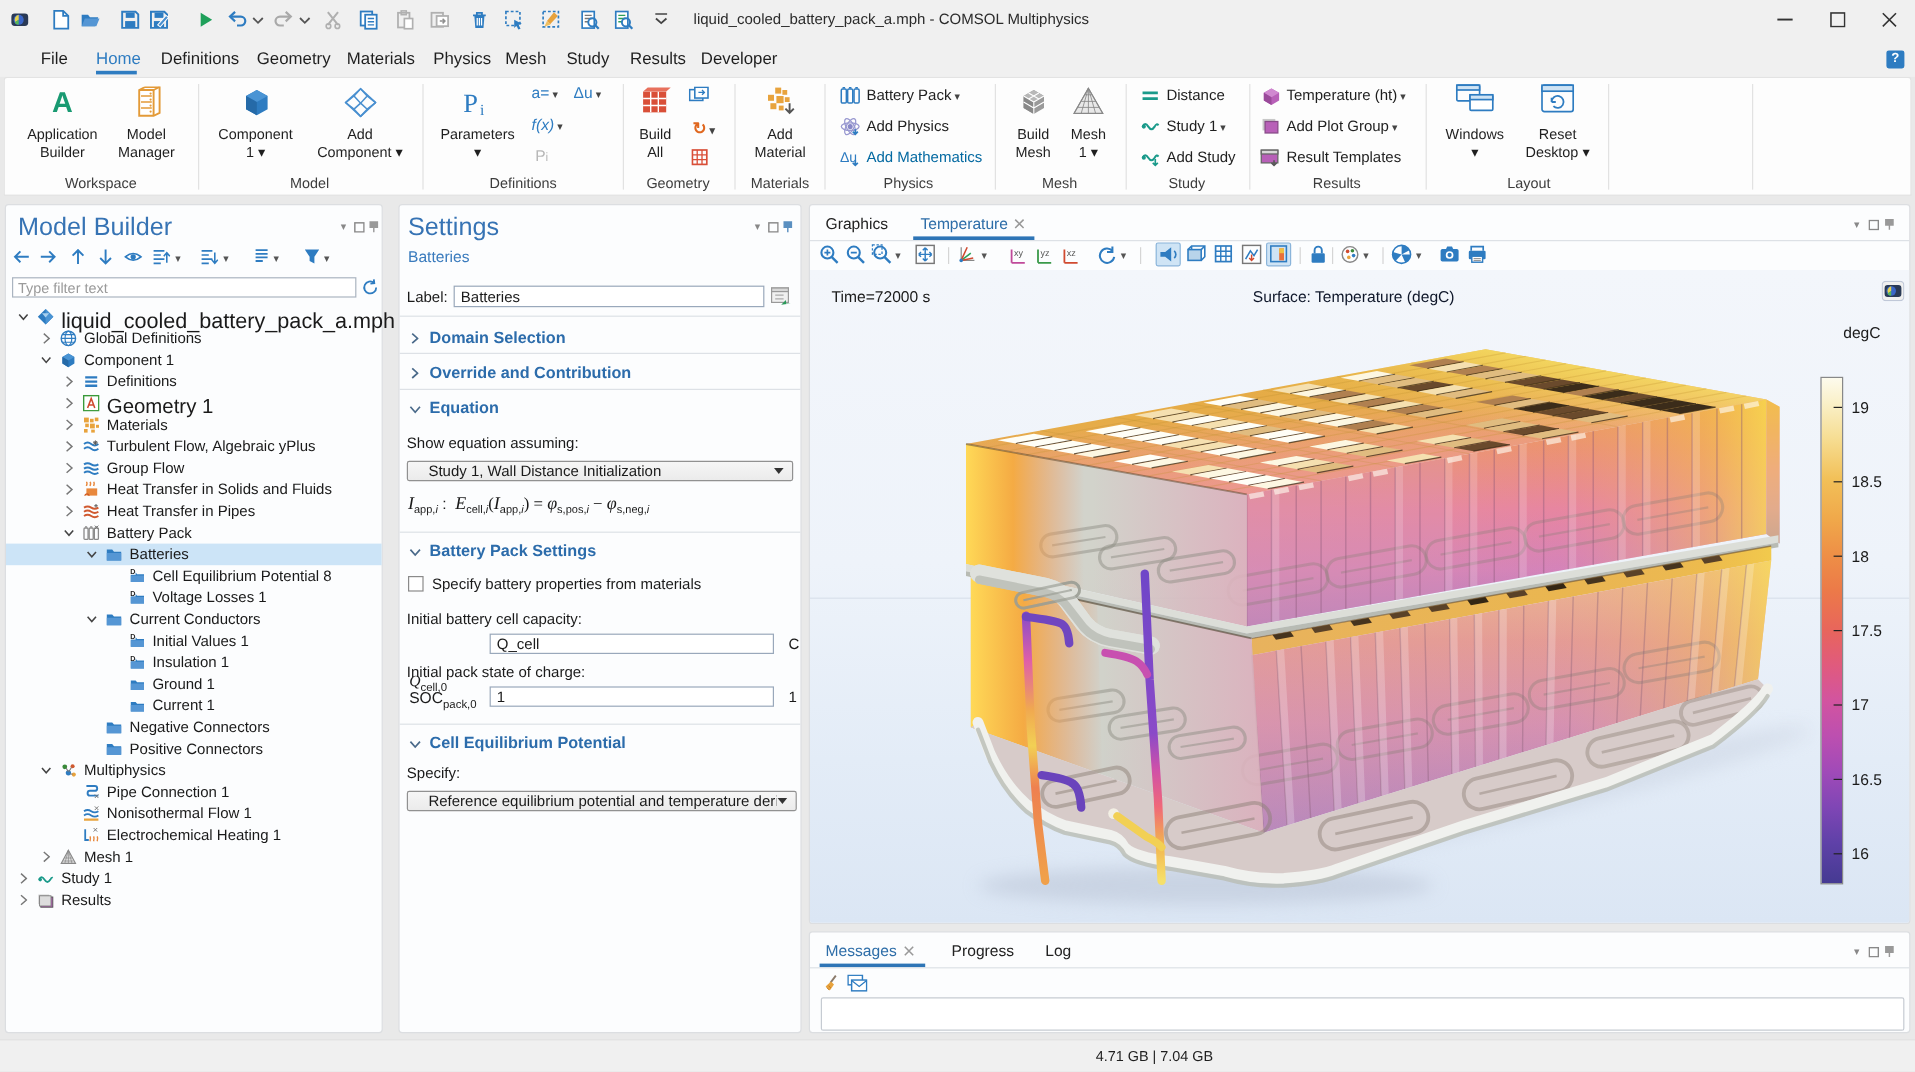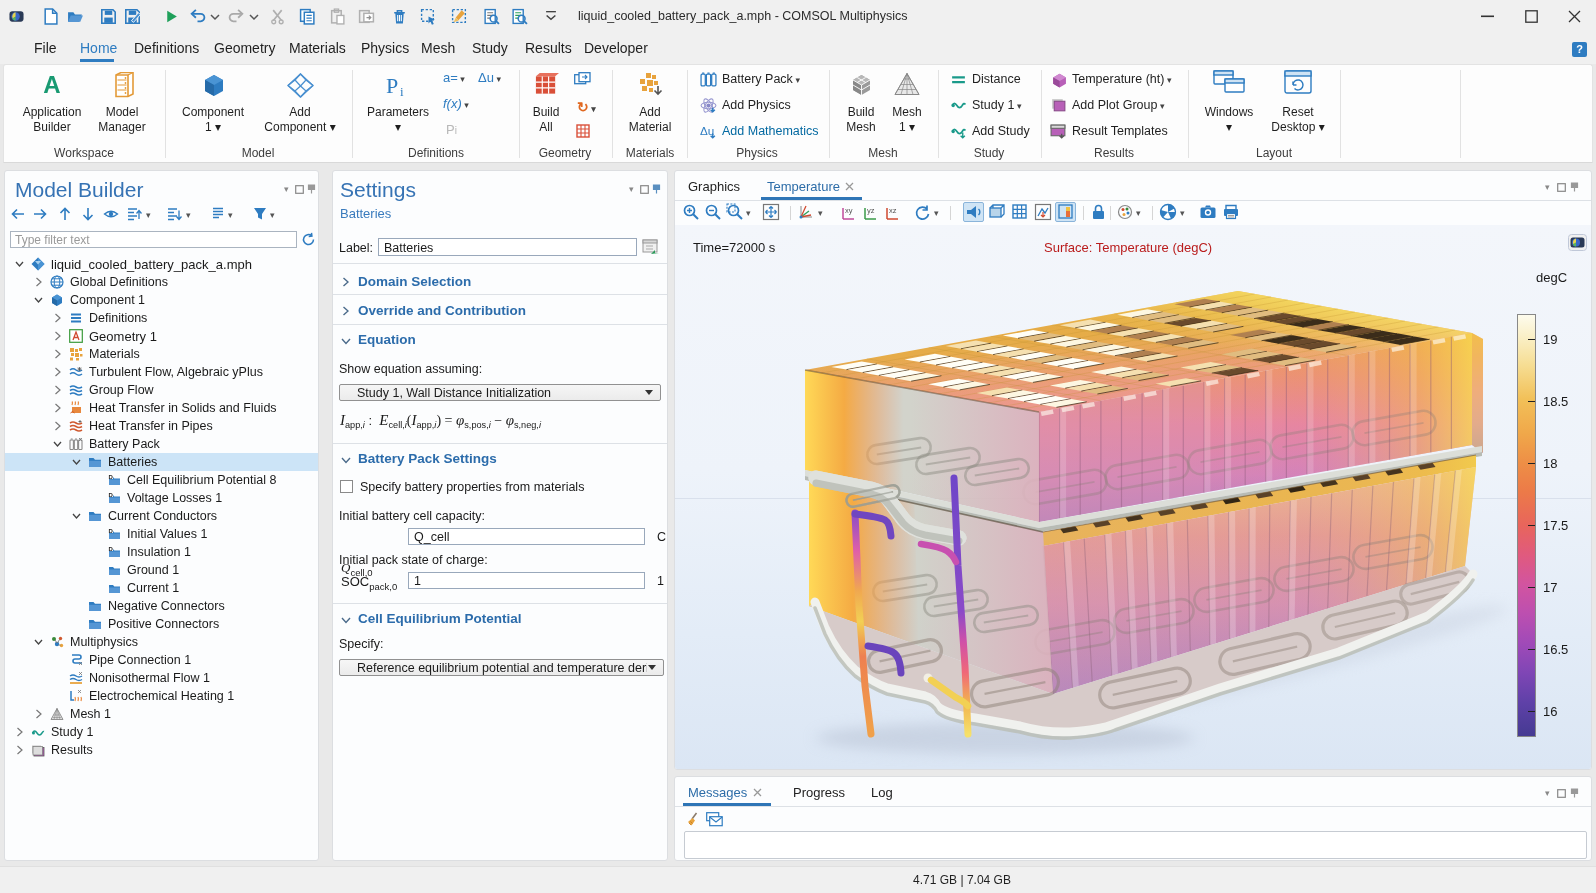--- a/index.html
+++ b/index.html
@@ -352,21 +352,21 @@
     <path d="M12.5 7.5 a5 5 0 1 1 -1.8 -3.8 M10.5 0.8 l0.4 3.2 -3.2 0.4" fill="none" stroke="#2e7cc1" stroke-width="1.5"></path>
   </svg>
 <svg class="abs" style="left:15px;top:260px" width="9" height="8" viewBox="0 0 9 8">
     <path d="M1 2 L4.5 6 L8 2" fill="none" stroke="#444" stroke-width="1.3"></path>
   </svg>
 <svg class="abs" style="left:31px;top:257px" width="14" height="14" viewBox="0 0 14 14">
     <path d="M7 0.5 L13.5 7 L7 13.5 L0.5 7 z" fill="#2e7cc1"></path>
     <path d="M7 0.5 L13.5 7 L7 13.5 z" fill="#4a94d4"></path>
     <path d="M4 4 L10 4 L7 7.5 z" fill="#a8d0ee"></path>
   </svg>
-<div class="abs" style="left:51px;top:257px;font-size:13px;white-space:nowrap">liquid_cooled_battery_pack_a.mph</div>
+<div class="abs" style="left:51px;top:257px;font-size:18px;white-space:nowrap">liquid_cooled_battery_pack_a.mph</div>
 <svg class="abs" style="left:35px;top:277px" width="7" height="10" viewBox="0 0 7 10">
     <path d="M1.5 1 L6 5 L1.5 9" fill="none" stroke="#777" stroke-width="1.2"></path>
   </svg>
 <svg class="abs" style="left:50px;top:275px" width="14" height="14" viewBox="0 0 14 14">
     <circle cx="7" cy="7" r="6" fill="none" stroke="#2e7cc1" stroke-width="1.2"></circle>
     <ellipse cx="7" cy="7" rx="2.8" ry="6" fill="none" stroke="#2e7cc1" stroke-width="1"></ellipse>
     <path d="M1 7 h12 M2 3.8 h10 M2 10.2 h10" stroke="#2e7cc1" stroke-width="1"></path>
   </svg>
 <div class="abs" style="left:70px;top:275px;font-size:12.5px;white-space:nowrap">Global Definitions</div>
 <svg class="abs" style="left:34px;top:296px" width="9" height="8" viewBox="0 0 9 8">
@@ -385,21 +385,21 @@
     <path d="M2 3.5 h10 M2 7 h10 M2 10.5 h10" stroke="#2e7cc1" stroke-width="2"></path>
   </svg>
 <div class="abs" style="left:89px;top:311px;font-size:12.5px;white-space:nowrap">Definitions</div>
 <svg class="abs" style="left:54px;top:331px" width="7" height="10" viewBox="0 0 7 10">
     <path d="M1.5 1 L6 5 L1.5 9" fill="none" stroke="#777" stroke-width="1.2"></path>
   </svg>
 <svg class="abs" style="left:69px;top:329px" width="14" height="14" viewBox="0 0 14 14">
     <rect x="0.7" y="0.7" width="12.6" height="12.6" fill="#fff" stroke="#3a9a3a" stroke-width="1.2"></rect>
     <path d="M4 11 L7 3 L10 11 M5.2 8.5 h3.6" fill="none" stroke="#d04a30" stroke-width="1.3"></path>
   </svg>
-<div class="abs" style="left:89px;top:329px;font-size:13px;white-space:nowrap">Geometry 1</div>
+<div class="abs" style="left:89px;top:329px;font-size:17px;white-space:nowrap">Geometry 1</div>
 <svg class="abs" style="left:54px;top:349px" width="7" height="10" viewBox="0 0 7 10">
     <path d="M1.5 1 L6 5 L1.5 9" fill="none" stroke="#777" stroke-width="1.2"></path>
   </svg>
 <svg class="abs" style="left:69px;top:347px" width="14" height="14" viewBox="0 0 14 14">
     <g fill="#e8a33d">
       <rect x="1" y="1" width="4" height="4"></rect>
       <rect x="6" y="2" width="3" height="3"></rect>
       <rect x="10" y="1" width="3" height="3"></rect>
       <rect x="2" y="6" width="3" height="3"></rect>
       <rect x="6" y="6" width="4" height="4"></rect>
@@ -753,21 +753,21 @@
   </svg>
 <svg class="abs" style="left:1222px;top:203px" width="18" height="18" viewBox="0 0 18 18">
     <path d="M4 6 V2.5 h10 V6" fill="none" stroke="#2e7cc1" stroke-width="1.4"></path>
     <rect x="2" y="6" width="14" height="7" rx="1" fill="#2e7cc1"></rect>
     <rect x="4.5" y="10.5" width="9" height="5" fill="#fff" stroke="#2e7cc1" stroke-width="1.2"></rect>
     <path d="M6 12.5 h6 M6 14 h6" stroke="#888" stroke-width="0.8"></path>
   </svg>
 <div class="abs" style="left:675px;top:225px;width:916px;height:544px;background:linear-gradient(#f3f6fb 0%,#eef3fa 45%,#e3ecf7 75%,#dbe6f4 100%);border-radius:0 0 2px 2px"></div>
 <div class="abs" style="left:675px;top:498px;width:916px;height:1px;background:#d9e0ec"></div>
 <div class="abs" style="left:693px;top:240px;font-size:13px;color:#1a1a1a">Time=72000 s</div>
-<div class="abs" style="left:1044px;top:240px;font-size:13px;color:#b91c1c">Surface: Temperature (degC)</div>
+<div class="abs" style="left:1044px;top:240px;font-size:13px;color:#0f172a">Surface: Temperature (degC)</div>
 <div class="abs" style="left:1536px;top:270px;font-size:13px;color:#1a1a1a">degC</div>
 <svg class="abs" style="left:1568px;top:234px" width="19" height="17" viewBox="0 0 19 17">
     <rect x="0.5" y="0.5" width="18" height="16" rx="3" fill="#f0f0f0" stroke="#c0c8d8"></rect>
     <rect x="2.5" y="3.5" width="14" height="10" rx="2.5" fill="#2a3a56"></rect>
     <circle cx="8" cy="8.5" r="4" fill="#3a66c8"></circle>
     <path d="M5.4 10.3 A4 4 0 0 1 8 4.5 L8 8.5 Z" fill="#e8d44c"></path>
     <path d="M8 12.5 A4 4 0 0 1 4.8 10.8 L8 8.5 Z" fill="#58b858"></path>
   </svg>
 <div class="abs" style="left:1517px;top:314px;width:19px;height:423px;background:linear-gradient(#fdfbed 0%,#faf0c8 5%,#f6dd92 12%,#f2c058 20%,#f0a84a 28%,#ee8f46 35%,#ec7a48 42%,#e8655c 50%,#e05a7e 57%,#d254a0 64%,#bc4fb0 71%,#a04ab8 78%,#7f46b5 85%,#5f41a8 92%,#453a92 100%);border:1px solid #888"></div>
 <div class="abs" style="left:1528px;top:339px;width:7px;height:1px;background:#222"></div>

